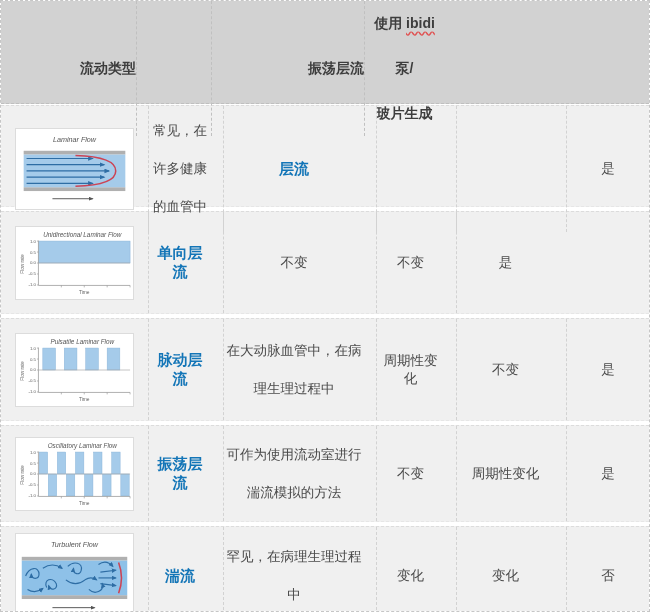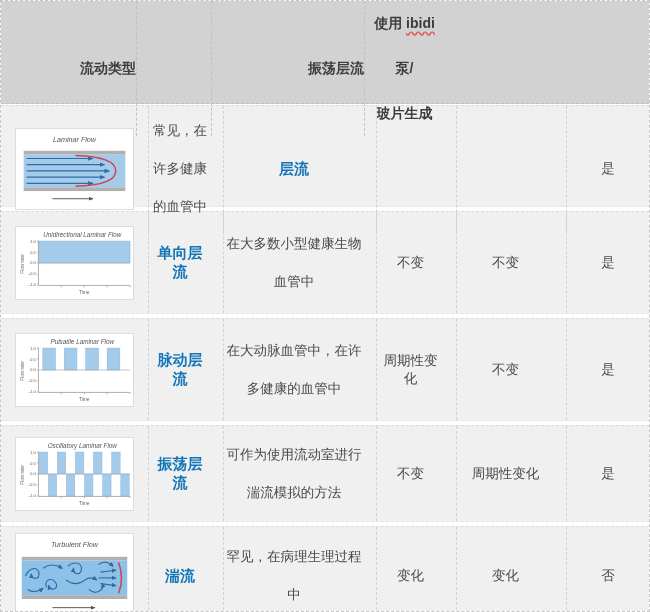--- a/index.html
+++ b/index.html
@@ -134,23 +134,20 @@
           <text x="20.5" y="37.5">0.0</text>
           <text x="20.5" y="48.8">-0.5</text>
           <text x="20.5" y="60">-1.0</text>
         </g>
         <text x="70" y="68" font-size="5" fill="#666" text-anchor="middle">Time</text>
       </svg>
     </div>
     <div class="td flowtype">
         <span>单向层流</span>
       </div>
-    <div class="td phen">
-        <div>在大多数小型健康生物血管中</div>
-      </div>
     <div class="td">
         <span>不变</span>
       </div>
     <div class="td">
         <span>不变</span>
       </div>
     <div class="td">
         <span>是</span>
       </div>
   </div>
@@ -187,21 +184,21 @@
           <text x="20.5" y="48.8">-0.5</text>
           <text x="20.5" y="60">-1.0</text>
         </g>
         <text x="70" y="68" font-size="5" fill="#666" text-anchor="middle">Time</text>
       </svg>
     </div>
     <div class="td flowtype">
         <span>脉动层流</span>
       </div>
     <div class="td phen">
-        <div>在大动脉血管中，在许多健康的血管中</div>
+        <div>在大动脉血管中，在病理生理过程中</div>
       </div>
     <div class="td">
         <span>周期性变化</span>
       </div>
     <div class="td">
         <span>不变</span>
       </div>
     <div class="td">
         <span>是</span>
       </div>

